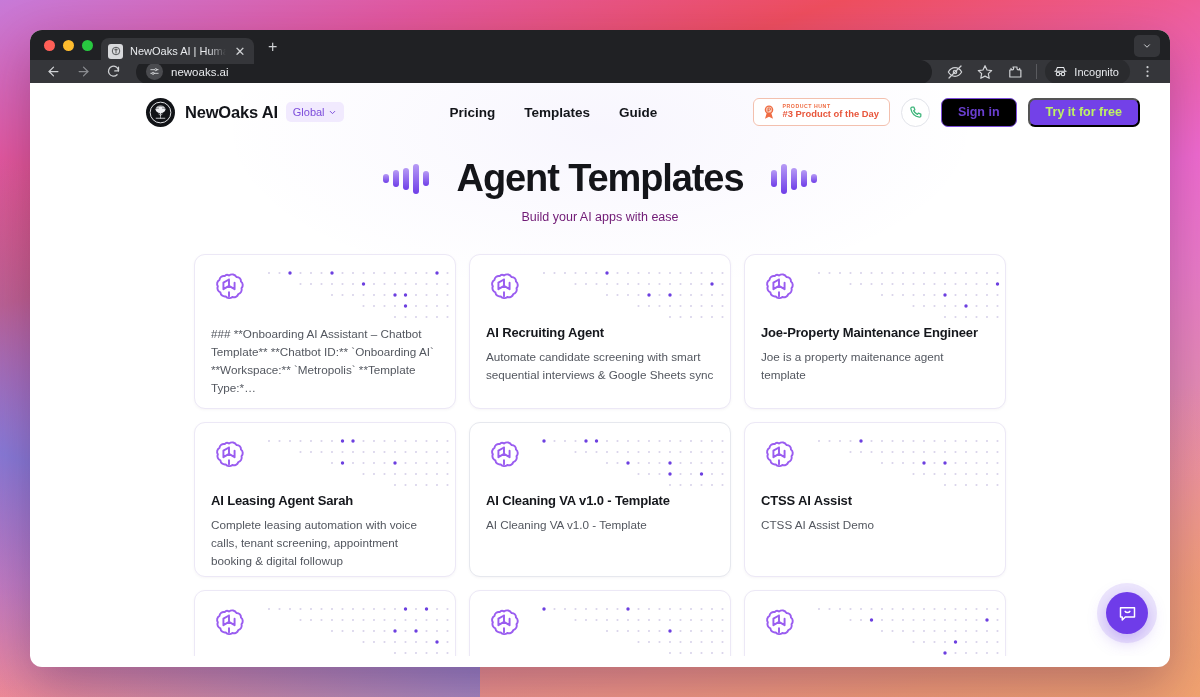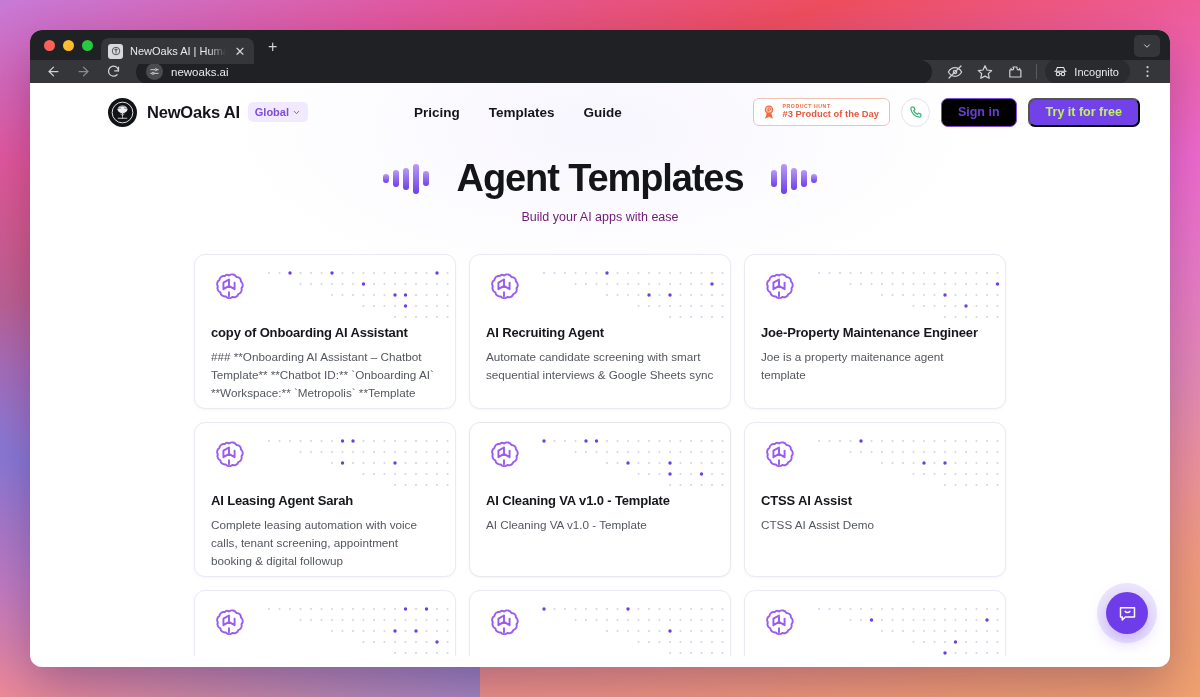--- a/index.html
+++ b/index.html
@@ -197,21 +197,21 @@
     background: radial-gradient(closest-side, rgba(125,90,235,0.055), rgba(125,90,235,0.015) 72%, rgba(255,255,255,0) 100%);
     pointer-events: none;
   }
 
   
   .site-header {
     position: relative;
     display: flex;
     align-items: center;
     height: 58px;
-    padding: 0 30px 0 78px;
+    padding: 0 30px 0 116px;
     z-index: 3;
   }
   .brand { display: flex; align-items: center; gap: 10px; }
   .brand-logo {
     width: 29px; height: 29px;
     border-radius: 50%;
     background: #111317;
     display: flex; align-items: center; justify-content: center;
     flex: none;
   }
@@ -224,21 +224,21 @@
   .region-pill {
     display: flex;
     align-items: center;
     gap: 3px;
     height: 20px;
     padding: 0 7px;
     border-radius: 5px;
     background: #f1eafe;
     color: #7c4ddb;
     font-size: 11px;
-    font-weight: 700;
+    font-weight: 400;
     margin-left: 8px;
   }
 
   .site-nav {
     display: flex;
     align-items: center;
     gap: 29px;
     margin-left: 106px;
   }
   .nav-link {
@@ -689,21 +689,20 @@
                   <circle cx="150" cy="49" r="1.05" fill="#d8d3ea"></circle>
                   <circle cx="160.5" cy="49" r="1.05" fill="#d8d3ea"></circle>
                   <circle cx="171" cy="49" r="1.05" fill="#d8d3ea"></circle>
                   <circle cx="181.5" cy="49" r="1.05" fill="#d8d3ea"></circle>
                   <circle cx="192" cy="49" r="1.05" fill="#d8d3ea"></circle>
                   <circle cx="202.5" cy="49" r="1.05" fill="#d8d3ea"></circle>
                   <circle cx="213" cy="49" r="1.05" fill="#d8d3ea"></circle>
                   <circle cx="223.5" cy="49" r="1.05" fill="#d8d3ea"></circle>
                 </svg></span>
             </div>
-            <div class="card-title">copy of Onboarding AI Assistant</div>
             <div class="card-desc">### **Onboarding AI Assistant – Chatbot Template** **Chatbot ID:** `Onboarding AI` **Workspace:** `Metropolis` **Template Type:*…</div>
           </div>
           <div class="card">
             <div class="card-top">
               <span class="card-logo"><svg viewBox="0 0 40 40" fill="none" stroke="#9a5df0" stroke-width="2.15" stroke-linecap="round" stroke-linejoin="round" width="36" height="36">
                   <path d="M20 7.2c2.9-2.2 6.7-1.3 8.2 1.6 2.9-.2 5.3 2.2 5.1 5.1 2.4 1.8 2.6 5.4.6 7.5.9 2.8-.8 5.8-3.6 6.5-.8 2.8-3.9 4.3-6.6 3.2-2.2 1.9-5.6 1.6-7.4-.7-2.9.5-5.6-1.6-5.9-4.5-2.7-1-4-4.1-2.8-6.7-1.6-2.4-.8-5.7 1.8-7.1.3-2.9 3-4.9 5.8-4.3 1.1-1.3 2.8-1.9 4.8-.6z"></path>
                   <path d="M20 11.7v7.1l6.2 3.6M20 18.8l-6.2 3.6M13.8 15.2l6.2-3.5M26.2 15.2v7.2M13.8 15.2v7.2M20 25.9v4.3"></path>
                 </svg></span>
               <span class="dot-grid"><svg width="231" height="55" viewBox="0 0 231 55">
                   <circle cx="3" cy="5" r="1.05" fill="#d8d3ea"></circle>

